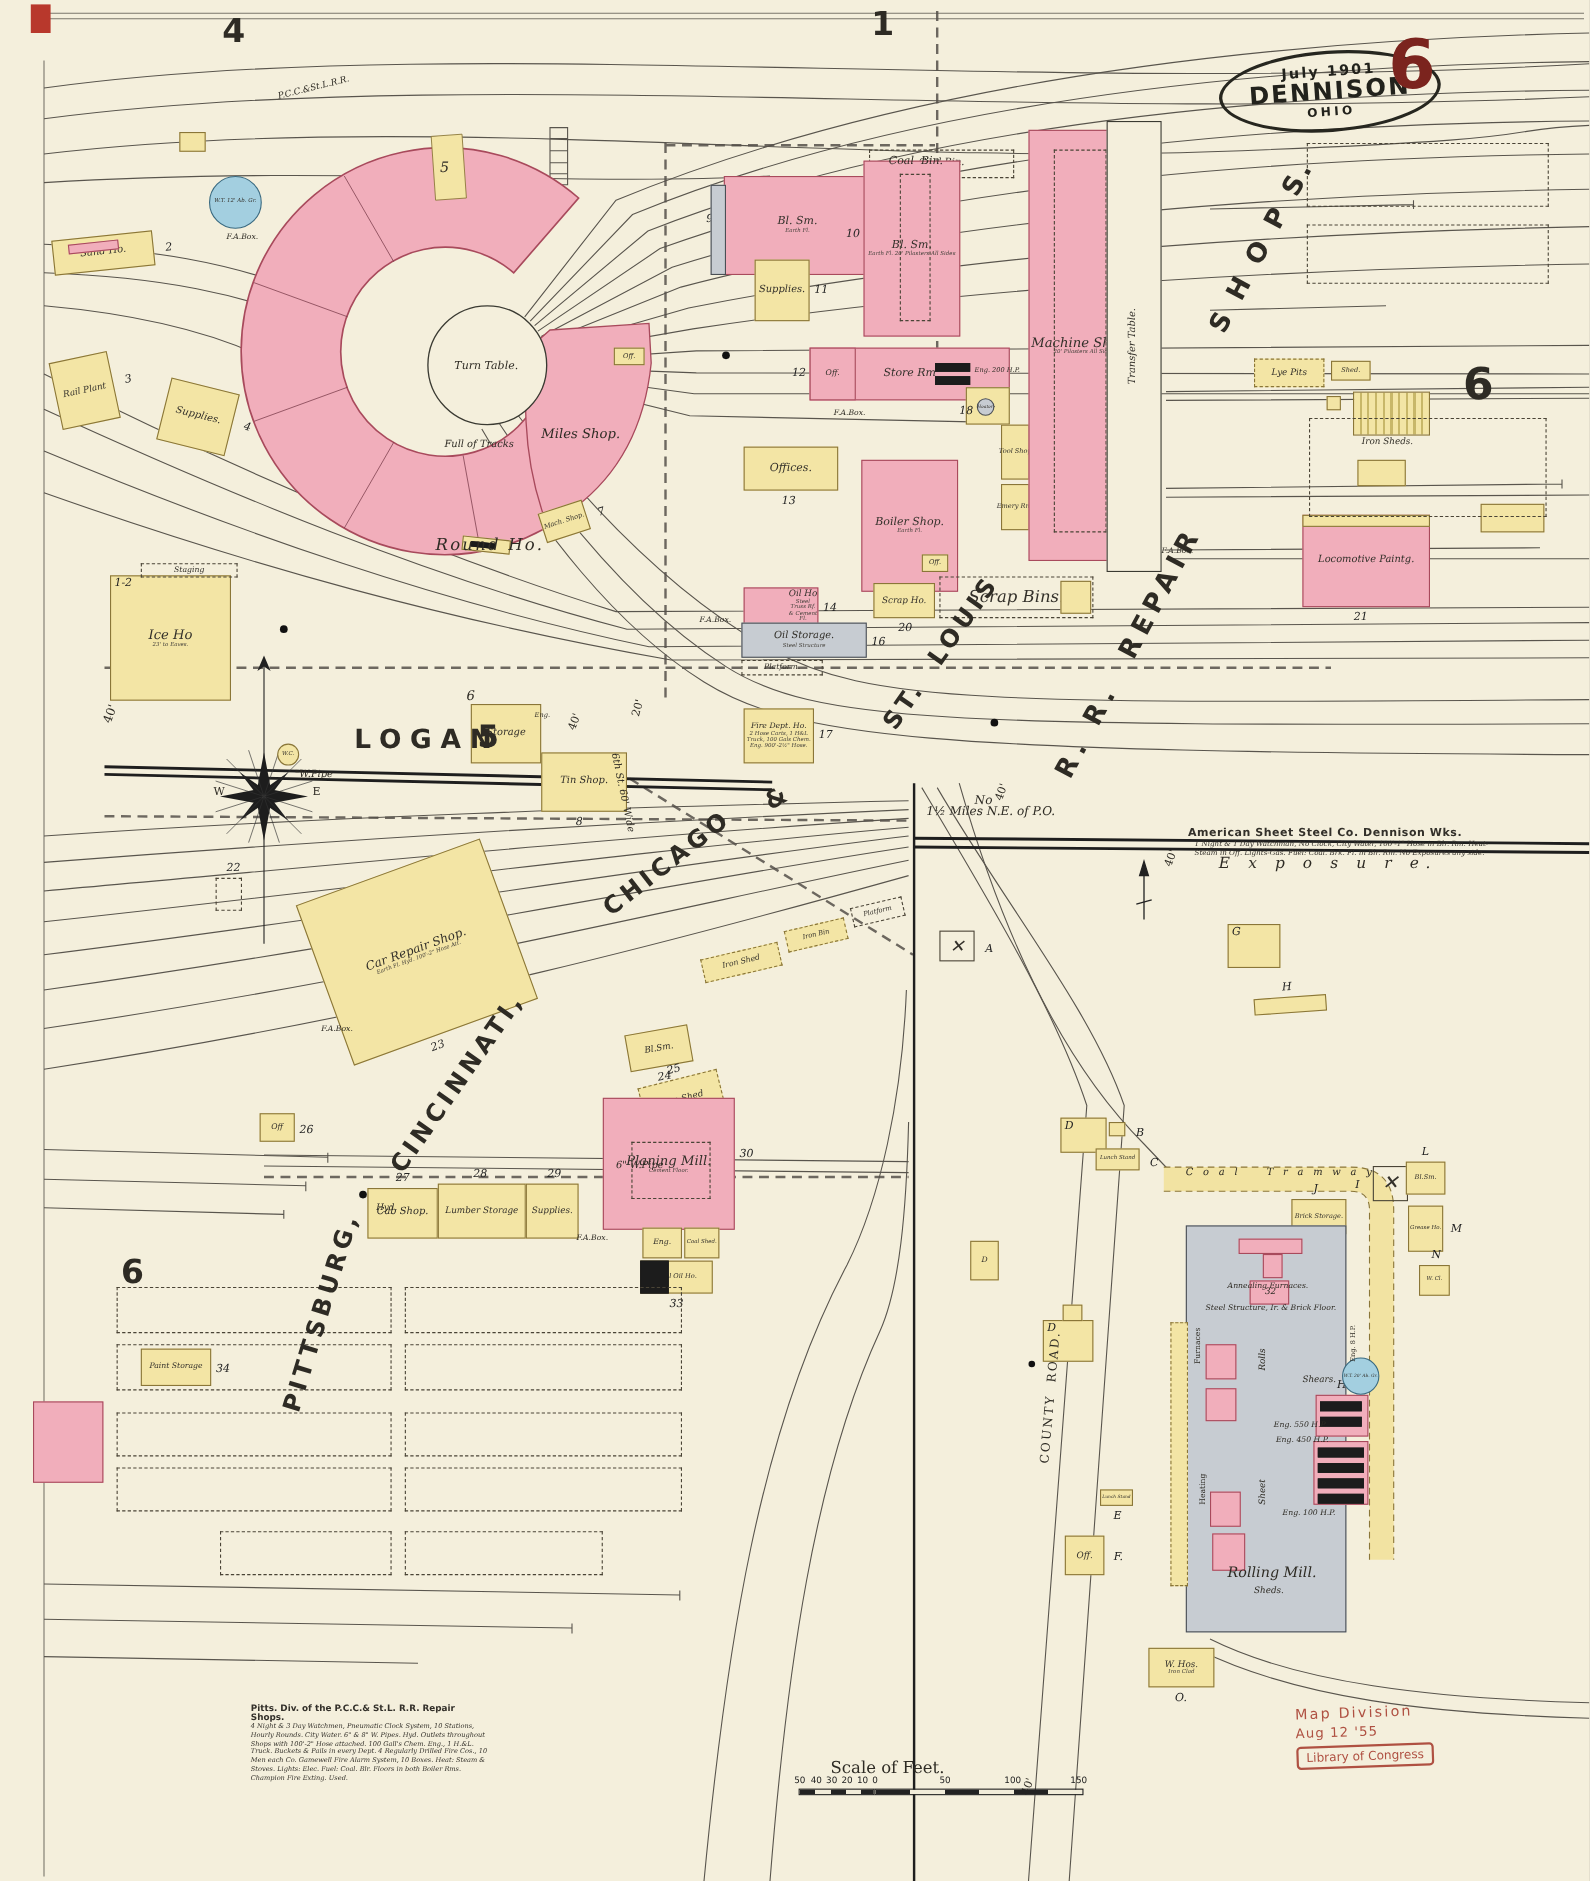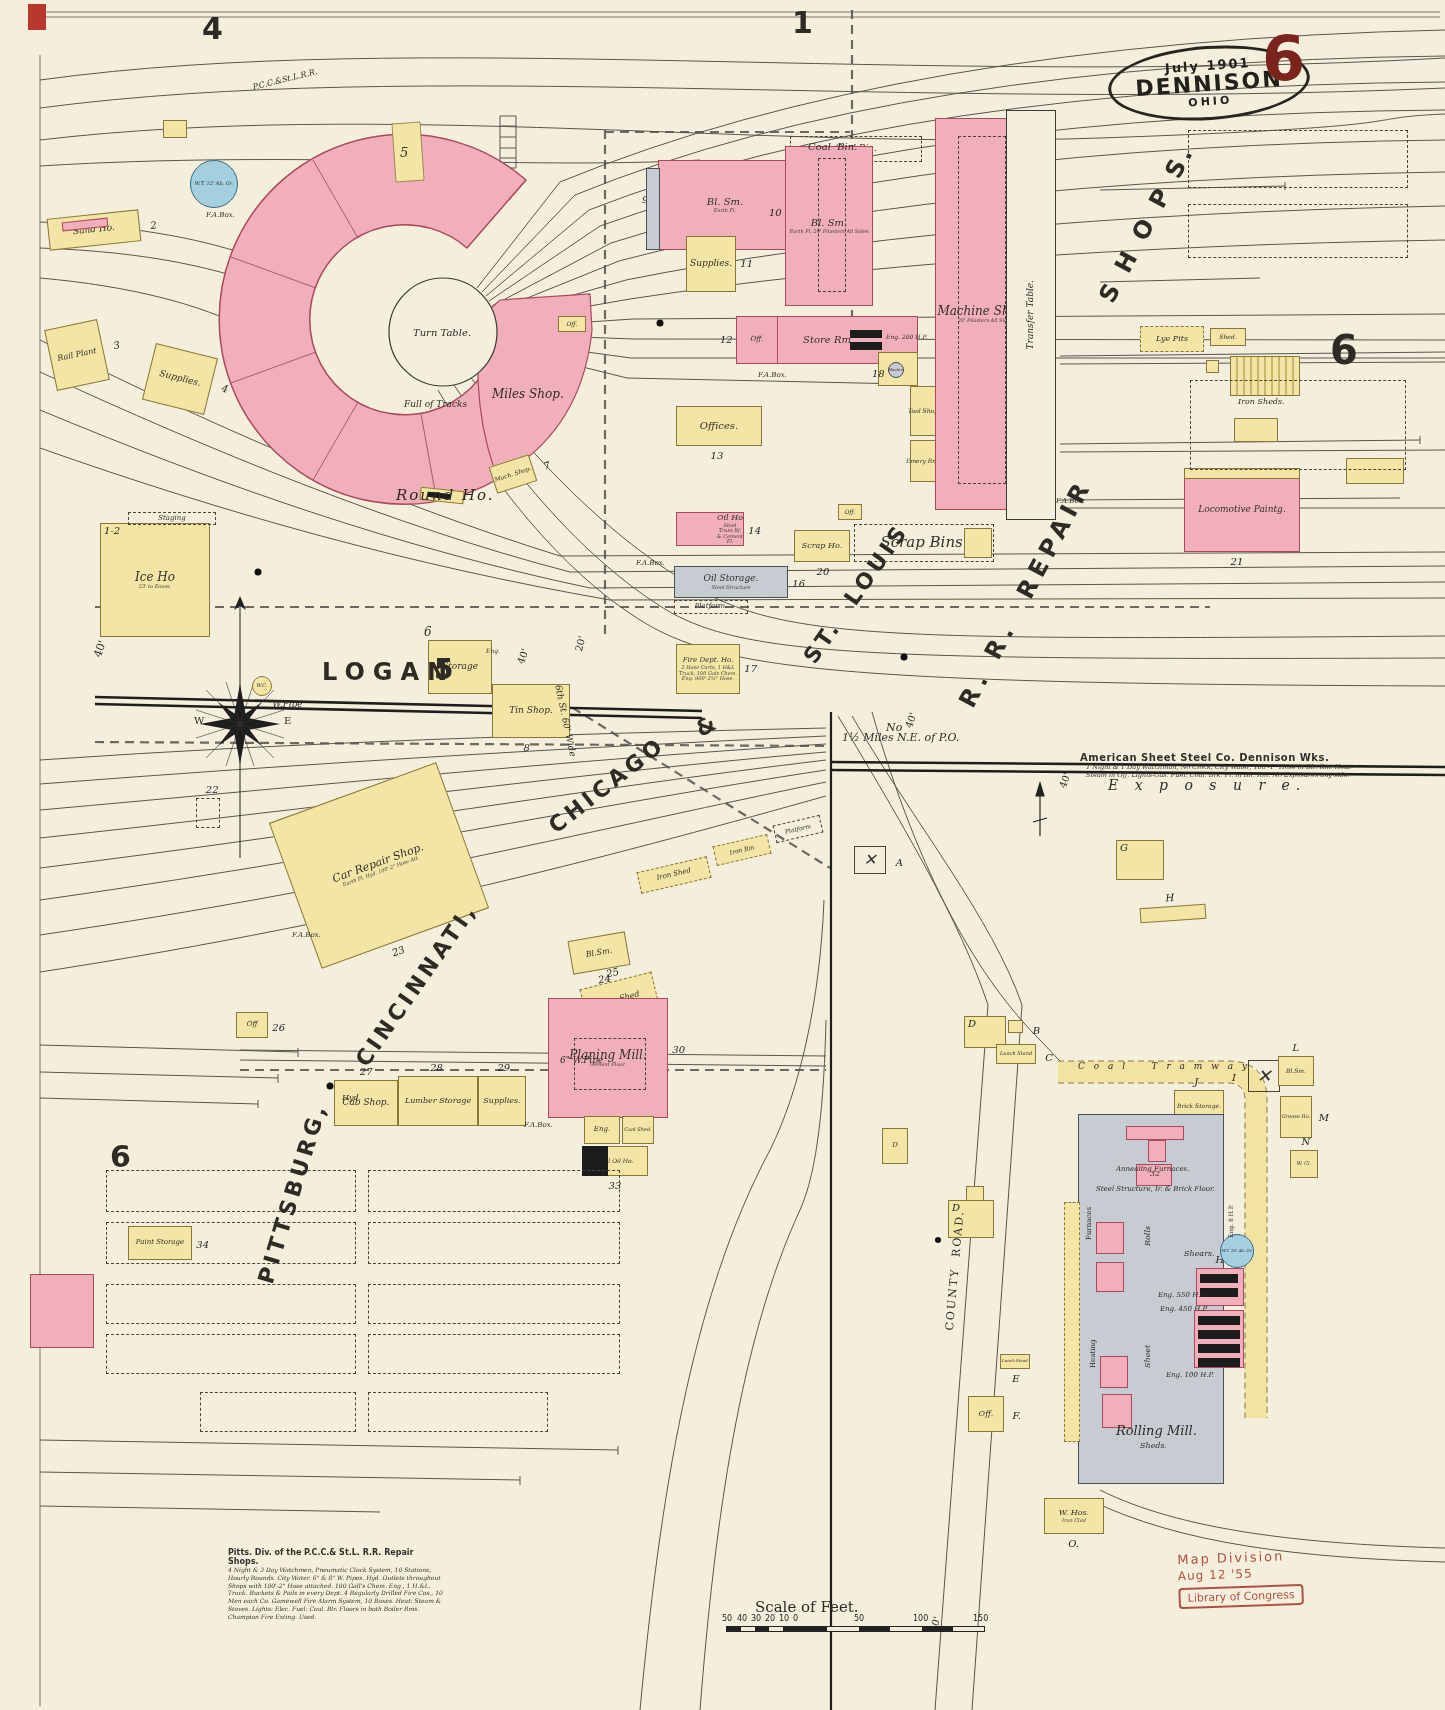--- a/index.html
+++ b/index.html
@@ -287,24 +287,29 @@
       <div class="b f-pink" style="left: 935px; top: 118px; width: 102px; height: 392px;">
         <span class="lbl" style="font-size: 12px;">Machine Shops.</span>
         <span class="sub">20' Pilasters All Sides.</span>
         <span class="num right">19</span>
       </div>
       <div class="b f-none dash" style="left: 958px; top: 136px; width: 48px; height: 348px;"></div>
       <div class="b f-yellow" style="left: 676px; top: 406px; width: 86px; height: 40px;">
         <span class="lbl" style="font-size: 10px;">Offices.</span>
         <span class="num below">13</span>
       </div>
+      <div class="b f-pink" style="left: 783px; top: 418px; width: 88px; height: 120px;">
+        <span class="lbl" style="font-size: 10px;">Boiler Shop.</span>
+        <span class="sub">Earth Fl.</span>
+        <span class="num below">15</span>
+      </div>
       <div class="b f-yellow" style="left: 838px; top: 504px; width: 24px; height: 16px;">
         <span class="lbl" style="font-size: 6px;">Off.</span>
       </div>
-      <div class="b f-pink" style="left: 676px; top: 512px; width: 68px; height: 34px; padding-left: 40px;">
+      <div class="b f-pink" style="left: 676px; top: 534px; width: 68px; height: 34px; padding-left: 40px;">
         <span class="lbl" style="font-size: 8px;">Oil Ho</span>
         <span class="sub">Steel Truss Rf. &amp; Cement Fl.</span>
         <span class="num right">14</span>
       </div>
       <div class="b f-gray" style="left: 674px; top: 566px; width: 114px; height: 32px;">
         <span class="lbl" style="font-size: 9px;">Oil Storage.</span>
         <span class="sub">Steel Structure</span>
         <span class="num right">16</span>
       </div>
       <div class="b f-none dash" style="left: 674px; top: 600px; width: 74px; height: 14px;">

